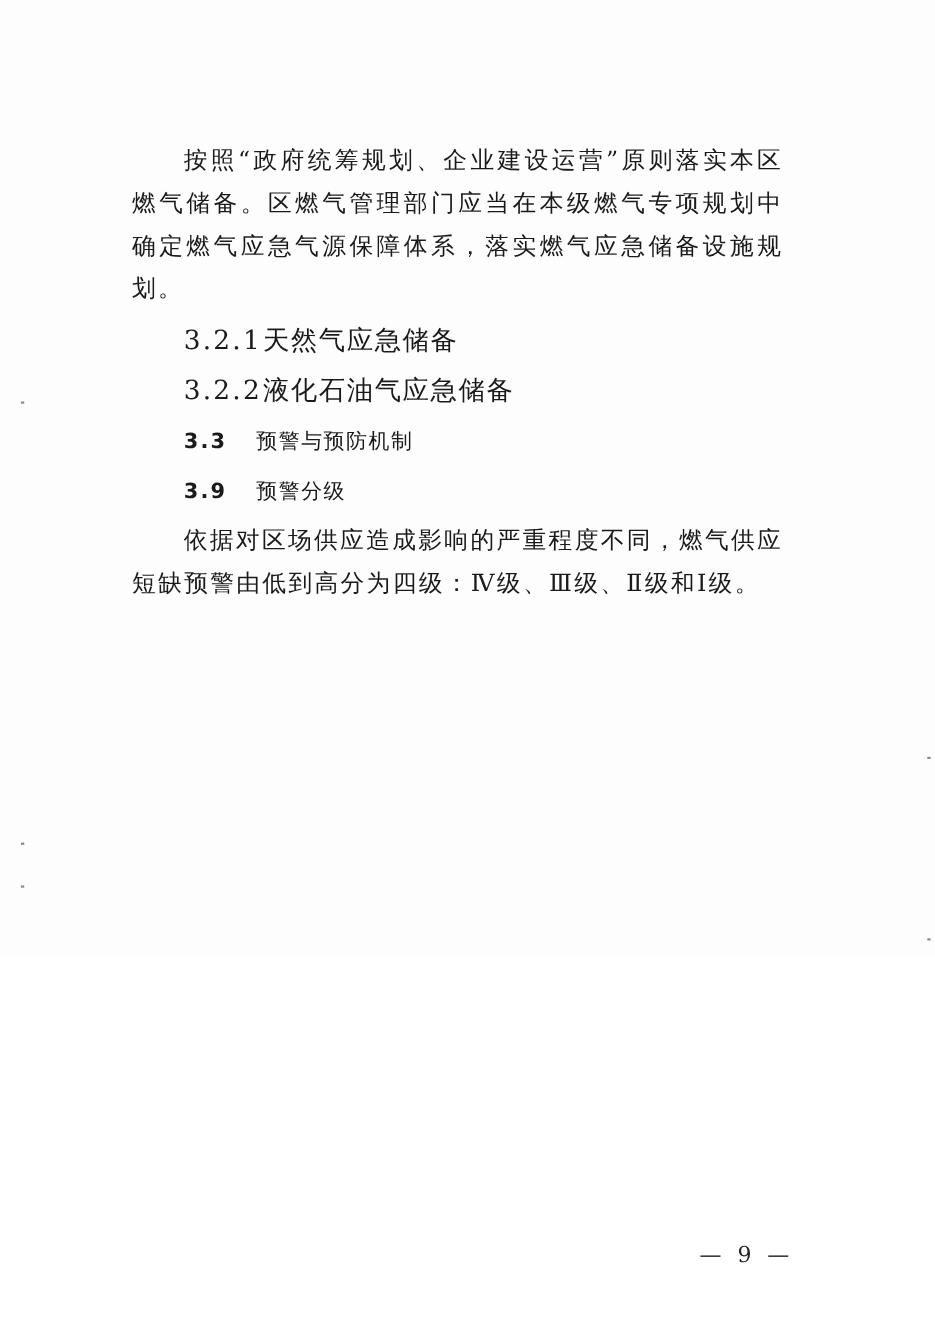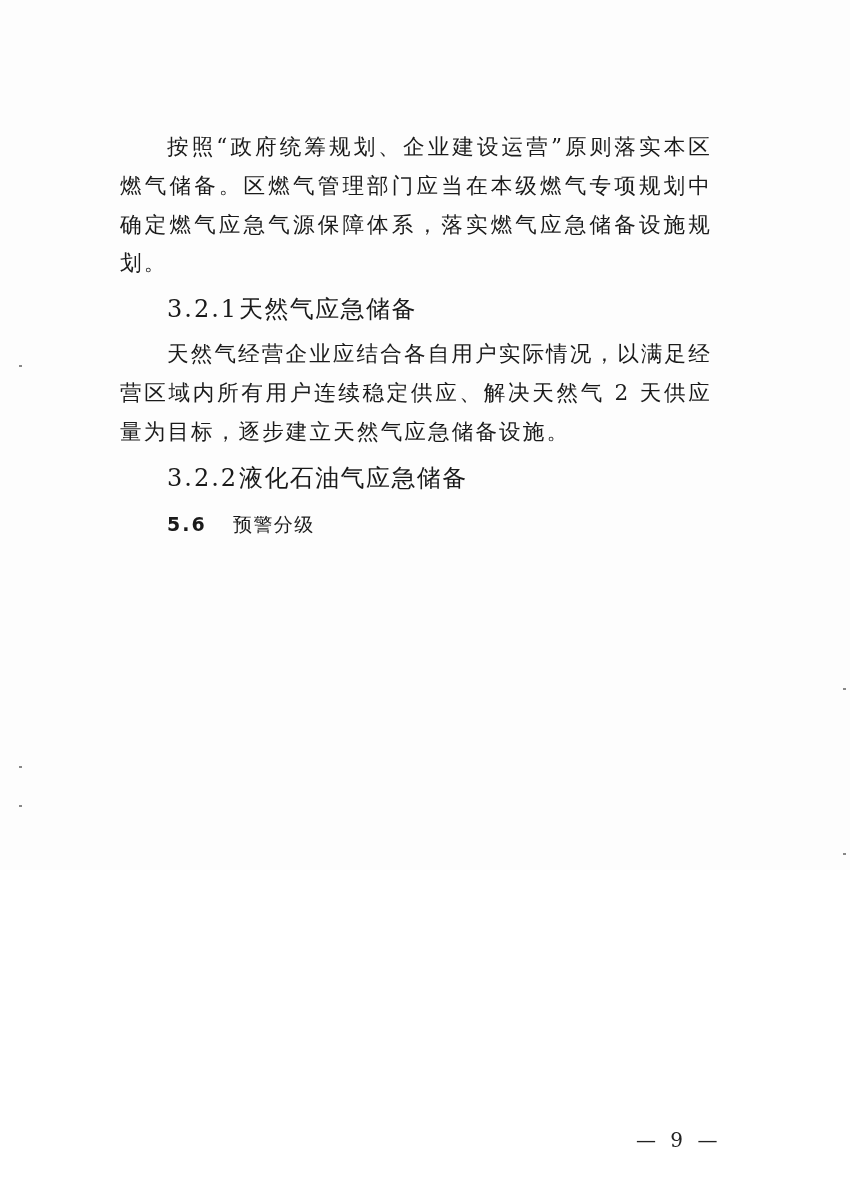--- a/index.html
+++ b/index.html
@@ -77,30 +77,31 @@
 <body>
 
 <div class="page">
 
   <div class="text-block">
 
     <p class="para">按照“政府统筹规划、企业建设运营”原则落实本区燃气储备。区燃气管理部门应当在本级燃气专项规划中确定燃气应急气源保障体系，落实燃气应急储备设施规划。</p>
 
     <div class="heading"><span class="num">3.2.1</span><span>天然气应急储备</span></div>
 
-    <p class="para">天然气经营企业应结合各自用户实际情况，以满足经营区域内所有用户连续稳定供应、解决天然气 2 天供应量为目标，逐步建立天然气应急储备设施。</p>
 
 
     <div class="heading"><span class="num">3.2.2</span><span>液化石油气应急储备</span></div>
 
 
+    <div class="heading bold-sans"><span class="num">3.3</span><span>预警与预防机制</span></div>
 
 
-    <div class="heading bold-sans"><span class="num">5.6</span><span>预警分级</span></div>
+    <div class="heading bold-sans"><span class="num">3.9</span><span>预警分级</span></div>
 
+    <p class="para">依据对区场供应造成影响的严重程度不同，燃气供应短缺预警由低到高分为四级：Ⅳ级、Ⅲ级、Ⅱ级和Ⅰ级。</p>
 
 
   </div>
 
   <div class="page-number">— 9 —</div>
 
   <div class="scan-mark" style="left:19px; top:365px;"></div>
   <div class="scan-mark" style="left:19px; top:766px;"></div>
   <div class="scan-mark" style="left:19px; top:805px;"></div>
   <div class="scan-mark" style="left:843px; top:688px;"></div>

